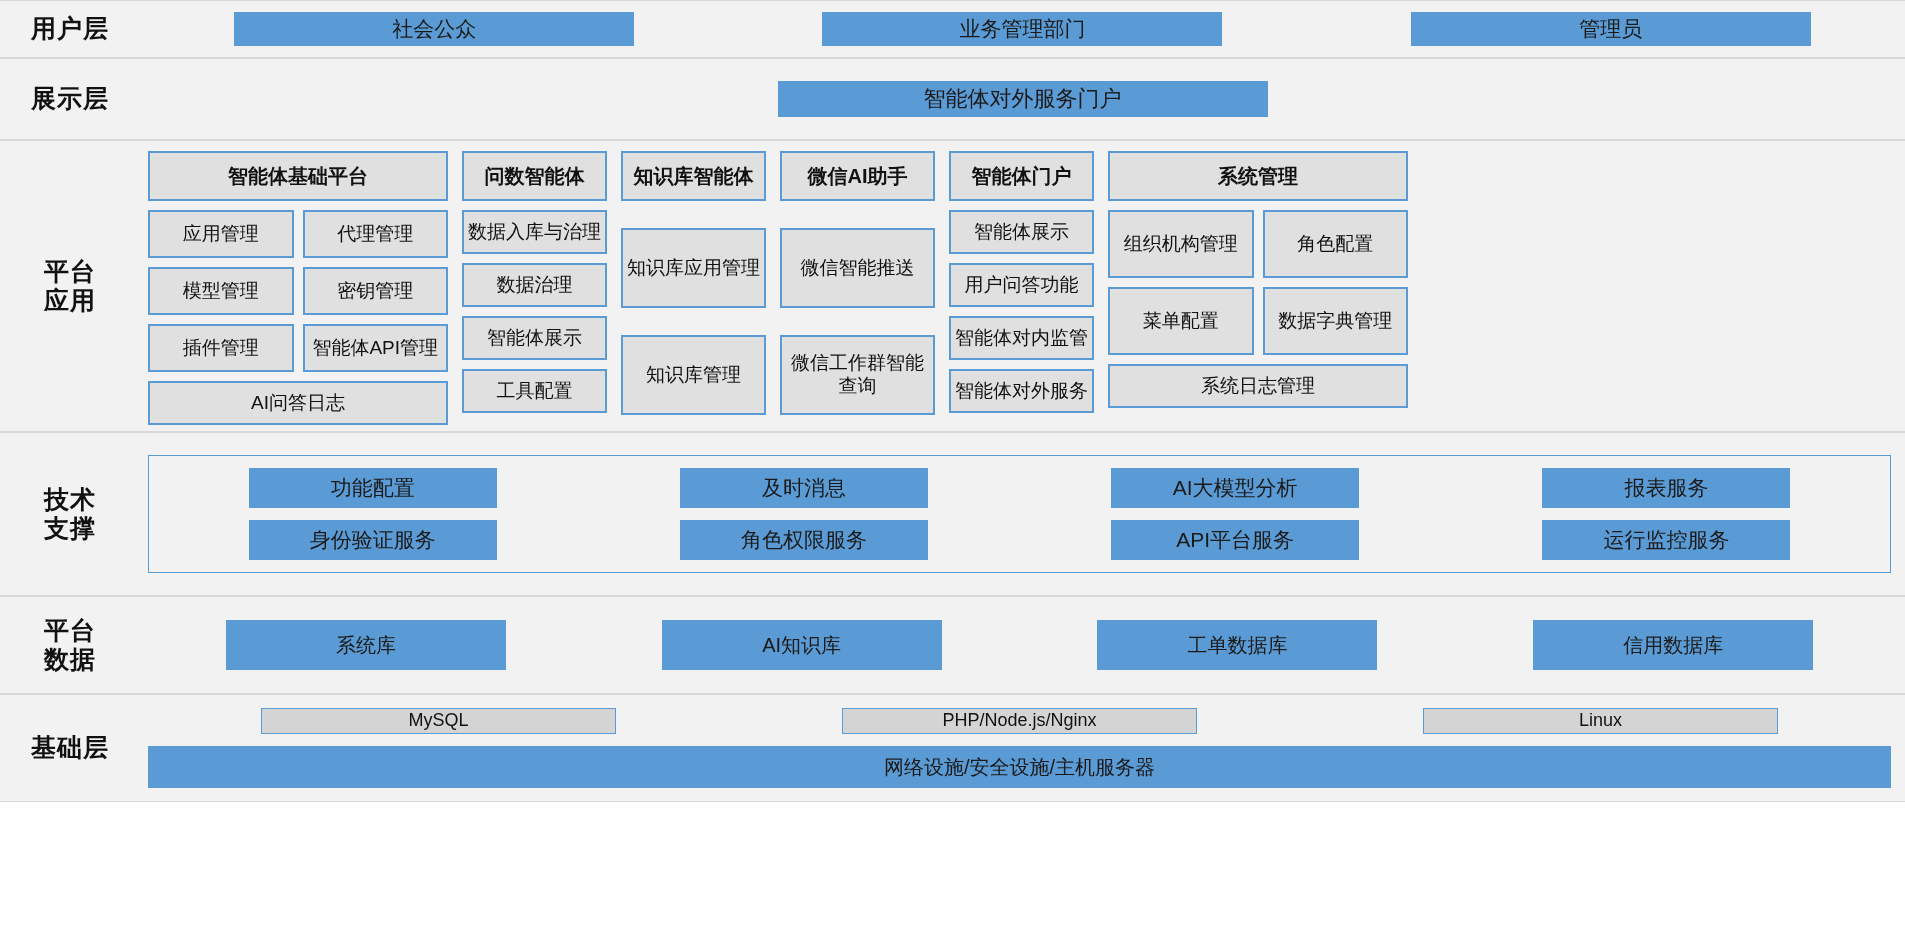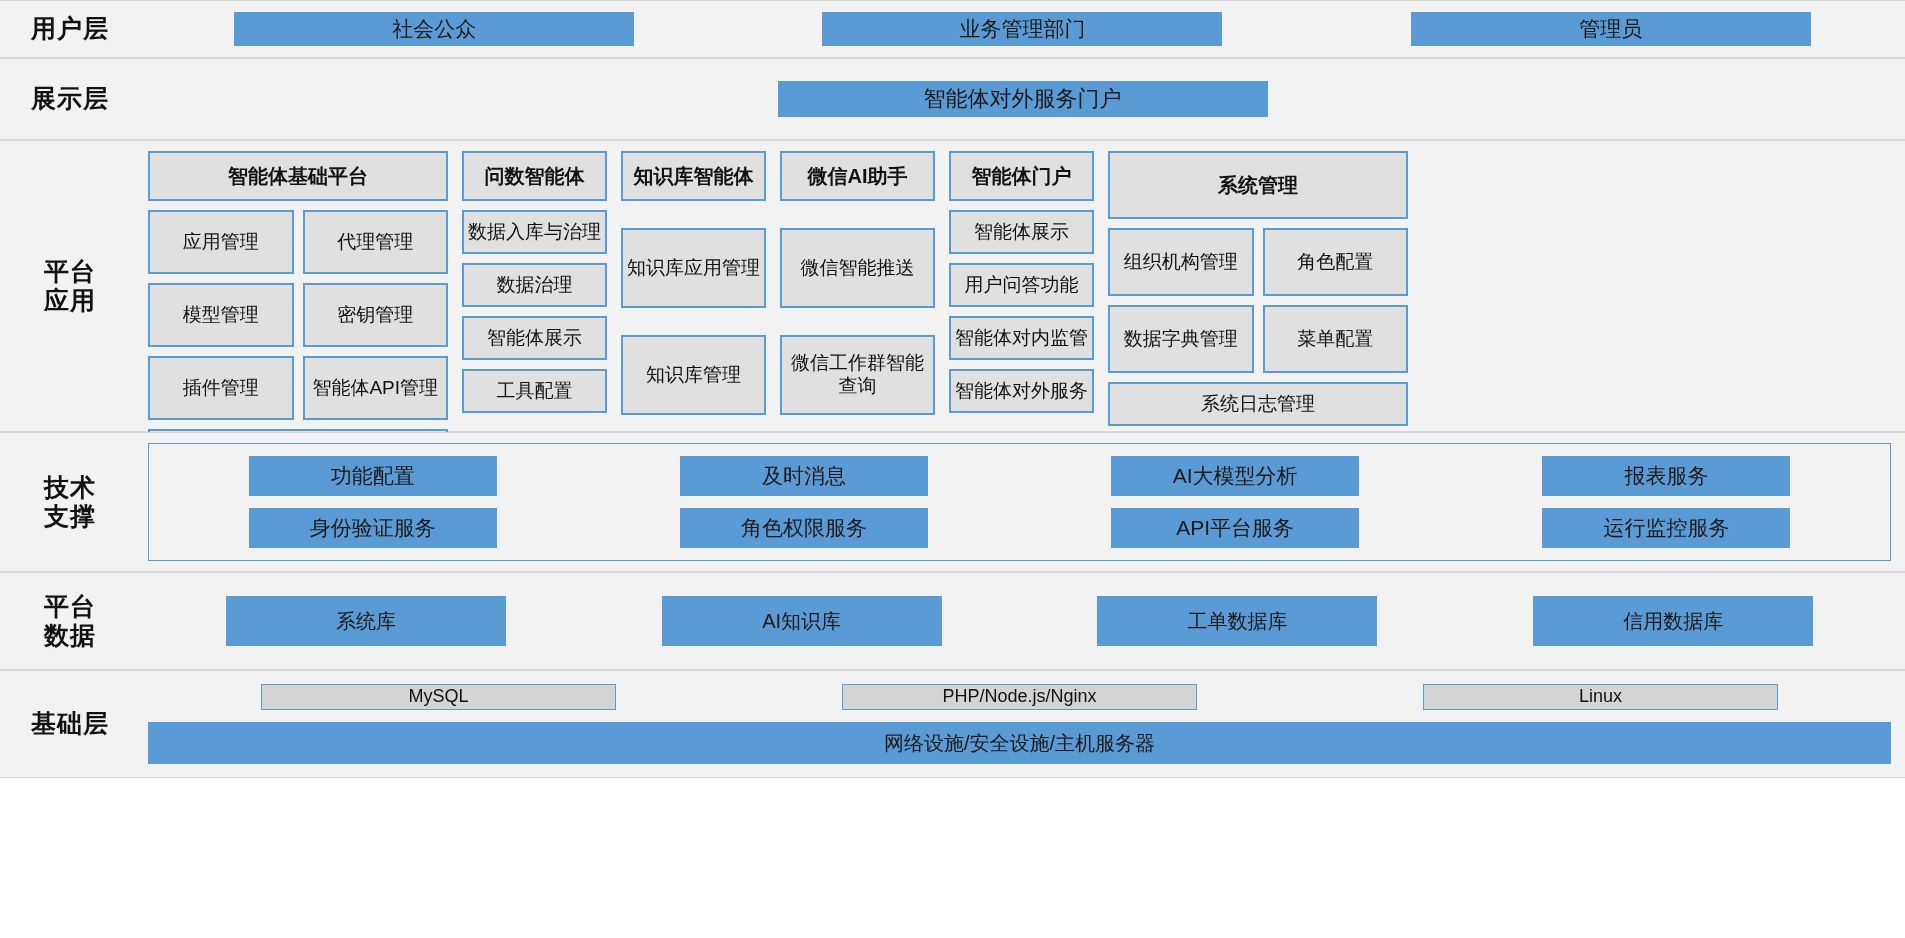--- a/index.html
+++ b/index.html
@@ -109,38 +109,38 @@
   
   #col-base      { width: 300px; }
   #col-wenshu    { width: 145px; }
   #col-kb        { width: 145px; }
   #col-wechat    { width: 155px; }
   #col-portal    { width: 145px; }
   #col-sysmgmt   { width: 300px; }
 
   
   #col-base .hdr      { height: 50px; }
-  #col-base .cell     { height: 64px; }
+  #col-base .cell     { height: 48px; }
   #col-base .wide     { height: 44px; }
   #col-wenshu .hdr    { height: 50px; }
   #col-wenshu .cell   { height: 44px; }
   #col-kb .hdr        { height: 50px; }
   #col-kb .bigcell    { height: 80px; }
   #col-wechat .hdr    { height: 50px; }
   #col-wechat .bigcell{ height: 80px; }
   #col-portal .hdr    { height: 50px; }
   #col-portal .cell   { height: 44px; }
-  #col-sysmgmt .hdr   { height: 68px; }
+  #col-sysmgmt .hdr   { height: 50px; }
   #col-sysmgmt .cell  { height: 68px; }
   #col-sysmgmt .wide  { height: 44px; }
   #col-kb .gap-sm     { height: 9px; }
   #col-wechat .gap-sm { height: 9px; }
 
   
-  #tech-layer { height: 140px; }
+  #tech-layer { height: 164px; }
   #tech-layer .layer-body { padding: 0 14px 0 8px; }
   .tech-frame {
     flex: 1;
     border: 1px solid #5b9bd5;
     background: #f2f2f2;
     display: flex;
     padding: 10px 8px;
     gap: 0;
     box-sizing: border-box;
     height: 118px;
@@ -261,22 +261,22 @@
         <div class="greybox cell">智能体对外服务</div>
       </div>
 
       <div class="app-col" id="col-sysmgmt">
         <div class="greybox hdr">系统管理</div>
         <div class="row2">
           <div class="greybox cell">组织机构管理</div>
           <div class="greybox cell">角色配置</div>
         </div>
         <div class="row2">
+          <div class="greybox cell">菜单配置</div>
           <div class="greybox cell">数据字典管理</div>
-          <div class="greybox cell">菜单配置</div>
         </div>
         <div class="greybox wide">系统日志管理</div>
       </div>
 
     </div>
   </div>
 
   <div class="layer" id="tech-layer">
     <div class="layer-label">
       <span>技术</span>

